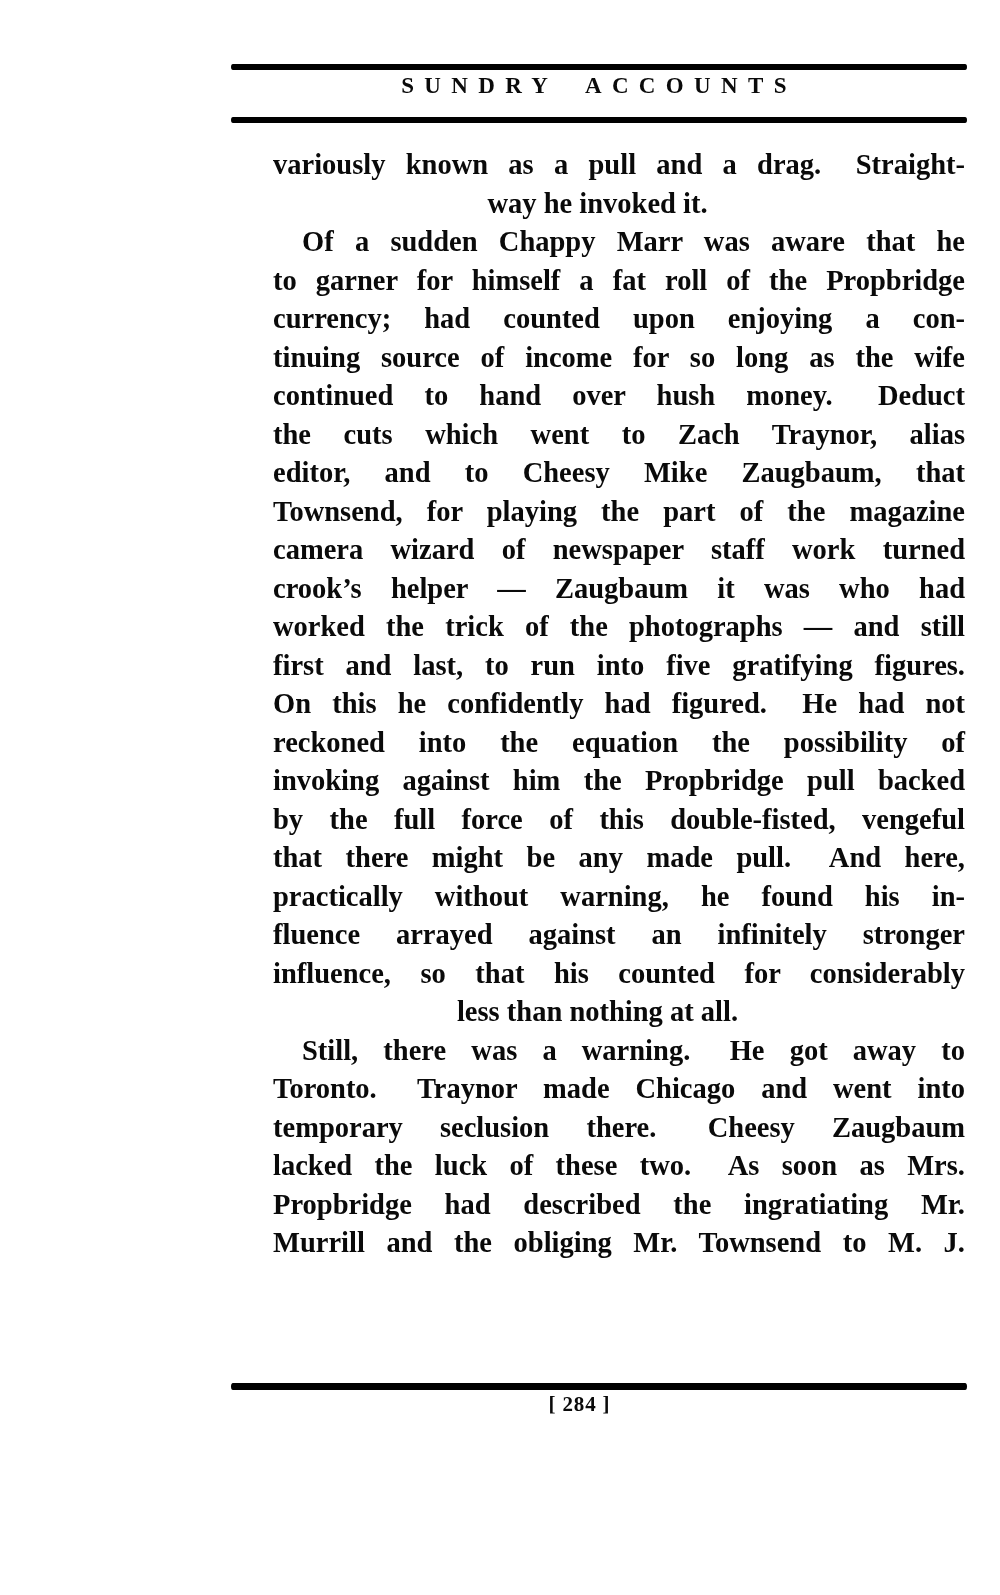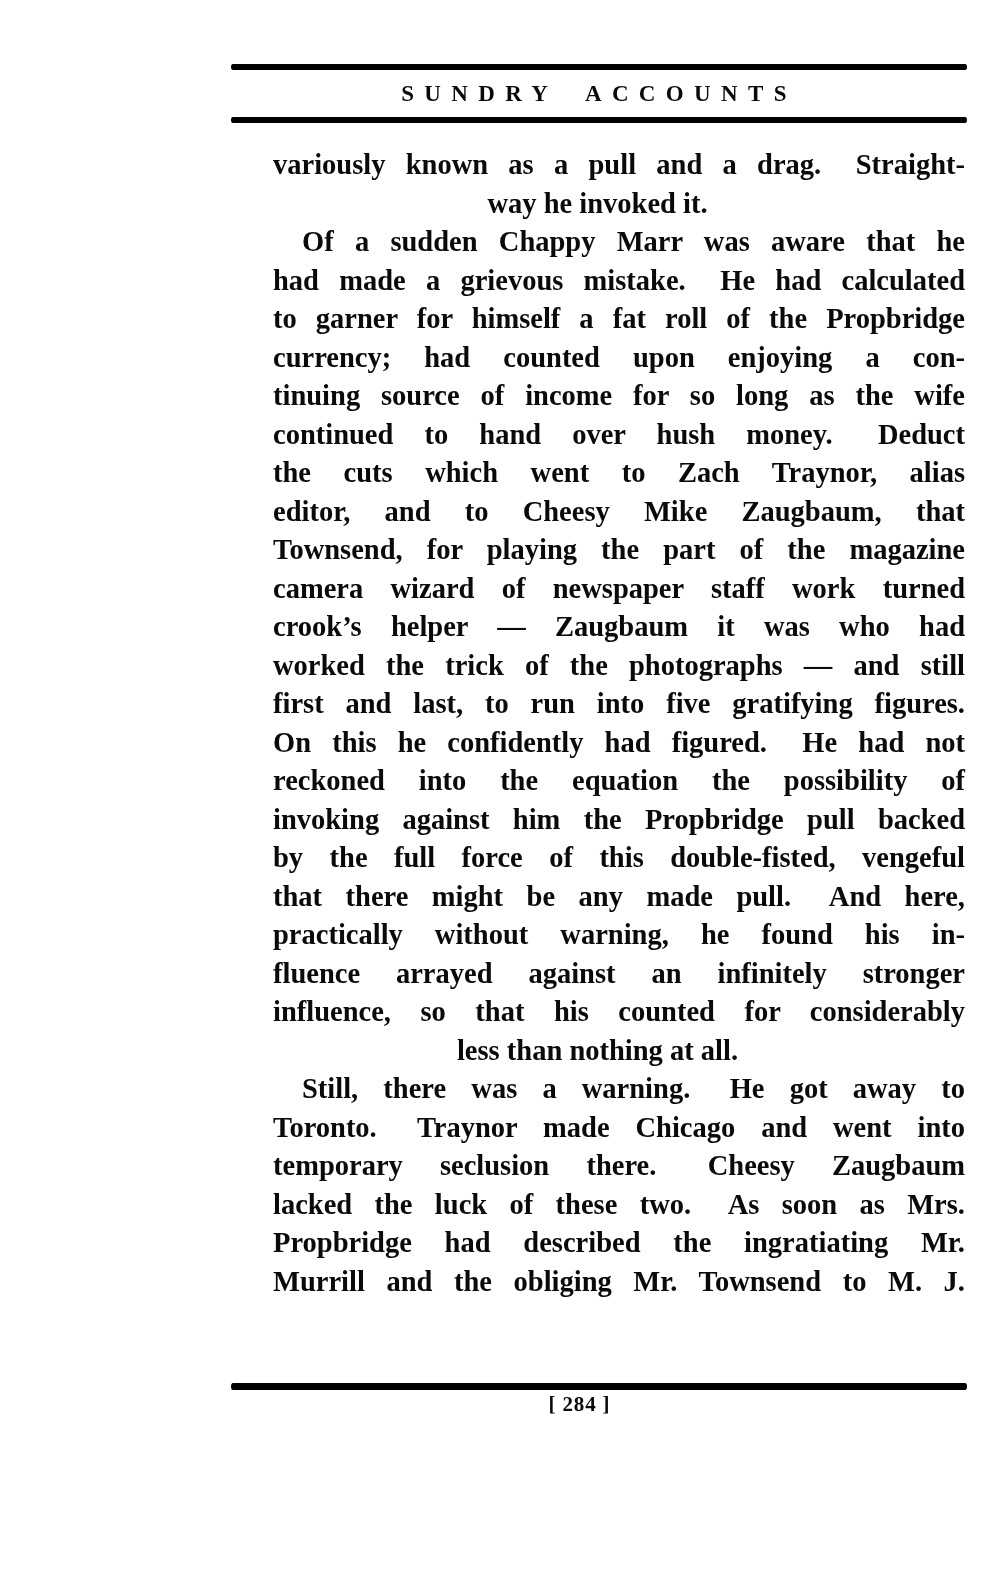--- a/index.html
+++ b/index.html
@@ -22,21 +22,20 @@
   #rule-footer { top: 1383px; height: 7px; }
   #running-header {
     position: absolute;
     left: 231px; top: 73px; width: 736px;
     text-align: center;
     font-size: 23px;
     font-weight: 700;
     letter-spacing: 0.45em;
     word-spacing: 0.55em;
     white-space: nowrap;
-    margin-top: 8px;
   }
   #body-text {
     position: absolute;
     left: 230px; top: 146px; width: 735px;
     font-size: 28.5px;
     font-weight: 700;
     line-height: 38.5px;
   }
   .line {
     height: 38.5px;
@@ -64,21 +63,20 @@
 <div id="rule-top" class="rule"></div>
 
 <div id="running-header">SUNDRY ACCOUNTS</div>
 
 <div id="rule-header" class="rule"></div>
 
 <div id="body-text">
     <div class="line j">variously known as a pull and a drag.  Straight-</div>
     <div class="line">way he invoked it.</div>
     <div class="line j ind">Of a sudden Chappy Marr was aware that he</div>
-    <div class="line j">had made a grievous mistake.  He had calculated</div>
     <div class="line j">to garner for himself a fat roll of the Propbridge</div>
     <div class="line j">currency; had counted upon enjoying a con-</div>
     <div class="line j">tinuing source of income for so long as the wife</div>
     <div class="line j">continued to hand over hush money.  Deduct</div>
     <div class="line j">the cuts which went to Zach Traynor, alias</div>
     <div class="line j">editor, and to Cheesy Mike Zaugbaum, that</div>
     <div class="line j">Townsend, for playing the part of the magazine</div>
     <div class="line j">camera wizard of newspaper staff work turned</div>
     <div class="line j">crook’s helper — Zaugbaum it was who had</div>
     <div class="line j">worked the trick of the photographs — and still</div>

